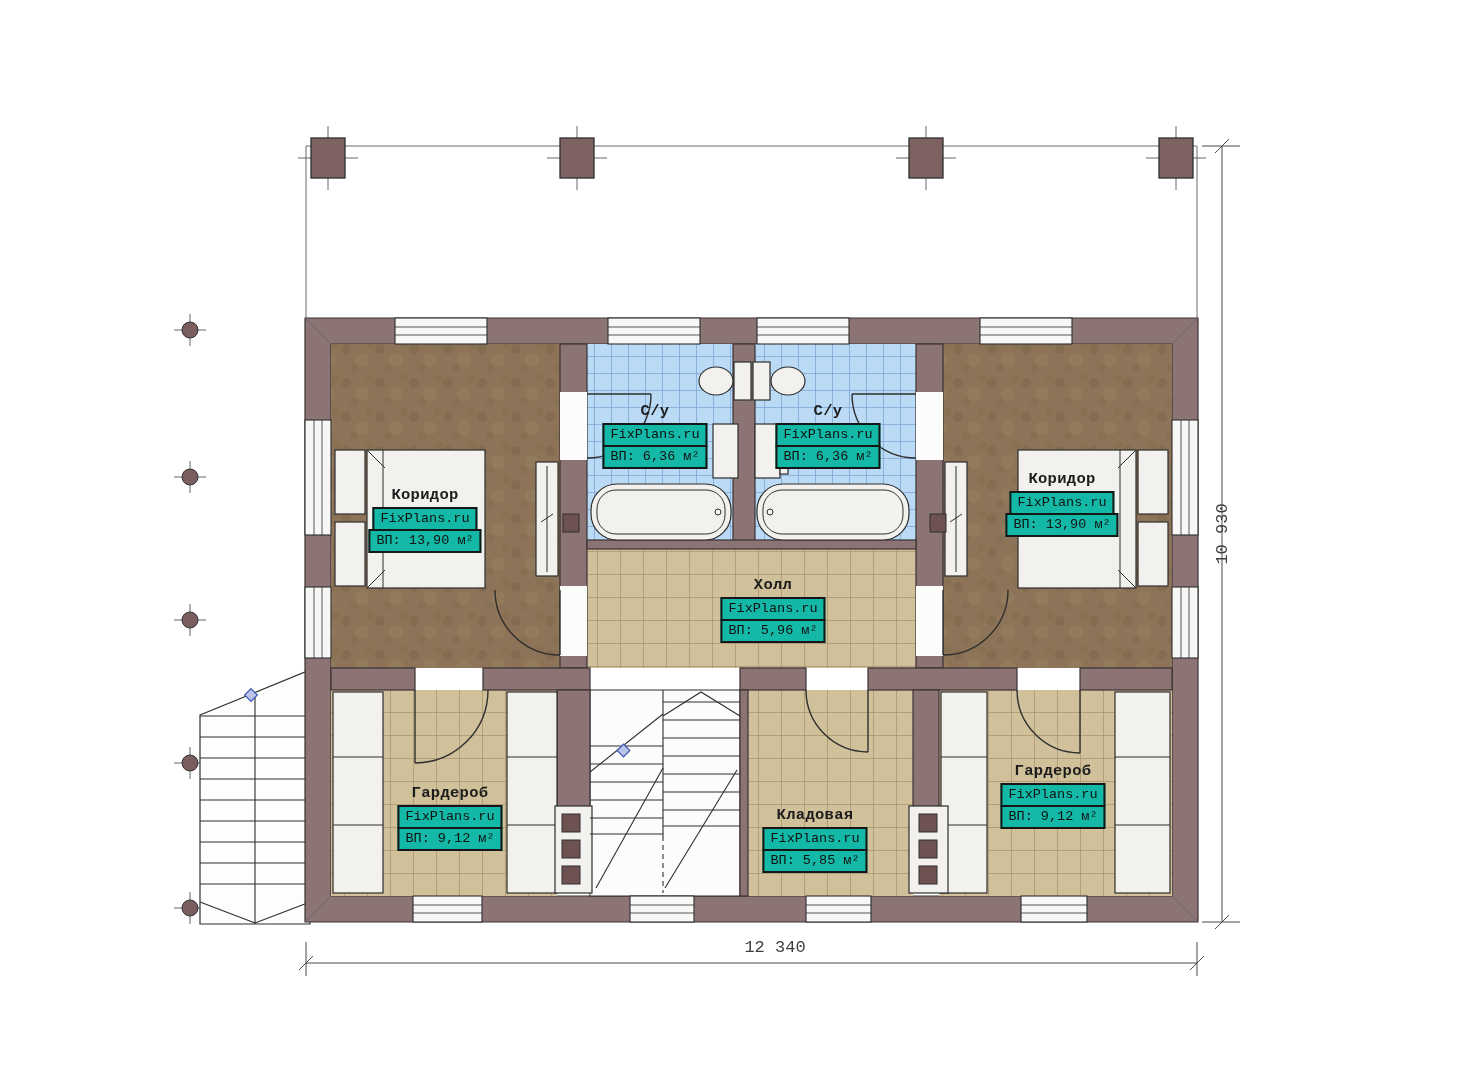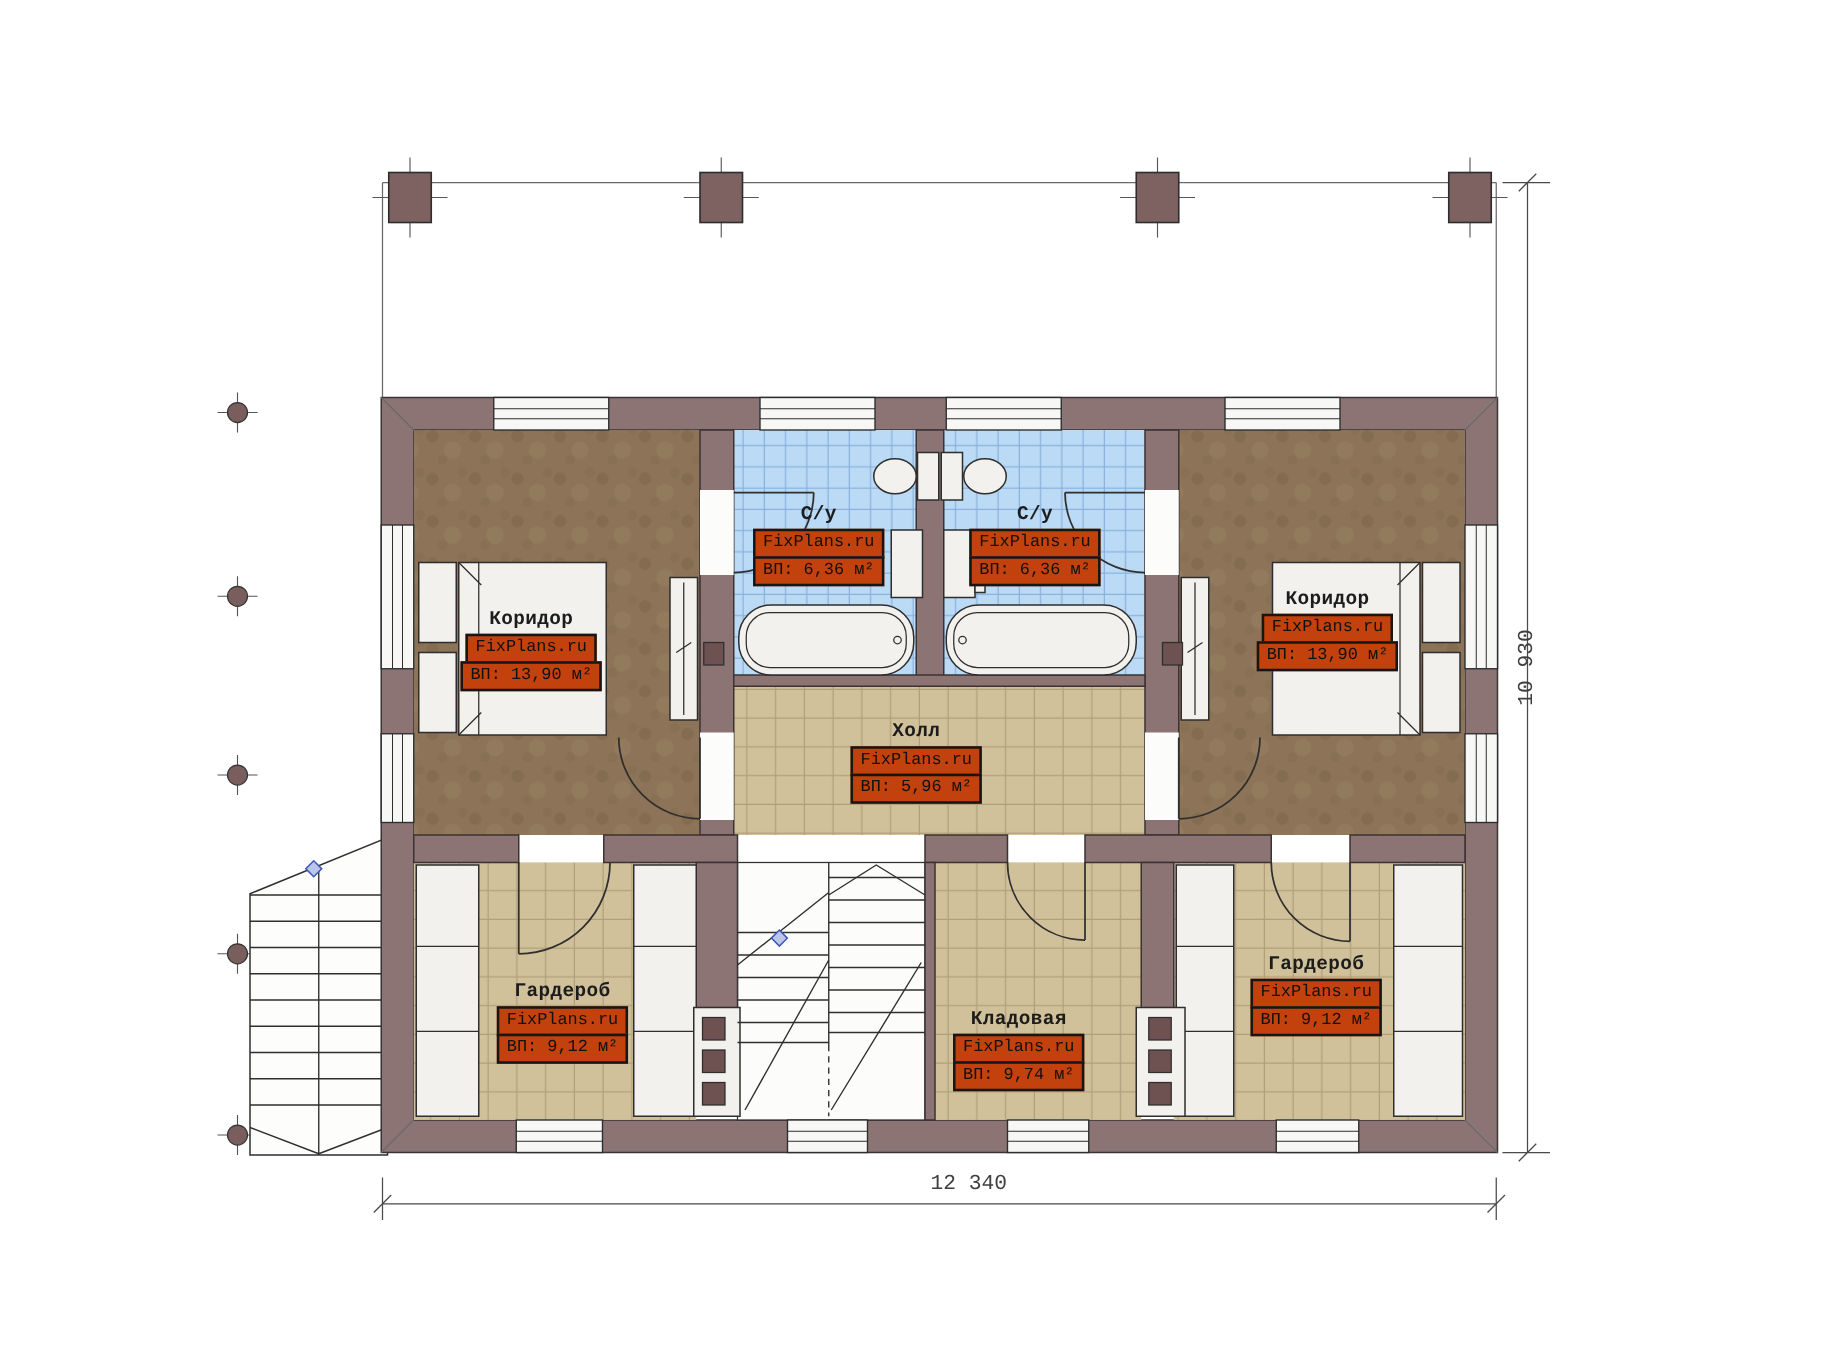--- a/index.html
+++ b/index.html
@@ -19,21 +19,21 @@
   .thin{fill:none;stroke:#6a6a6a;stroke-width:1;}
   .axis{fill:none;stroke:#555555;stroke-width:0.9;}
   .axisdot{fill:#7a5e5e;stroke:#333333;stroke-width:1;}
   .col{fill:#7e6161;stroke:#2e2e2e;stroke-width:1.3;}
   .dim{fill:none;stroke:#4a4a4a;stroke-width:1;}
   .node{fill:#b9c6ea;stroke:#3f57b5;stroke-width:1.2;}
 
   .room-label{position:absolute;transform:translateX(-50%);display:flex;flex-direction:column;
               align-items:center;white-space:nowrap;z-index:5;}
   .rl-title{font-weight:bold;font-size:15.5px;color:#1c1c1c;margin-bottom:3px;letter-spacing:.3px;}
-  .rl-box{border:2px solid #161616;background:#c2410c;padding:0 6px;font-size:13.5px;
+  .rl-box{border:2px solid #161616;background:#14b8a6;padding:0 6px;font-size:13.5px;
           line-height:20px;color:#111;}
   .rl-box + .rl-box{margin-top:-2px;}
   .dim-label{position:absolute;font-size:17px;color:#3f3f3f;z-index:5;}
   .dim-h{transform:translateX(-50%);}
   .dim-v{transform:translate(-50%,-50%) rotate(-90deg);}
 </style>
 </head>
 <body>
 
 <div class="stage">
@@ -268,34 +268,34 @@
 <div class="room-label" style="left:425px;top:486px;">
   <div class="rl-title">Коридор</div>
   <div class="rl-box">FixPlans.ru</div>
   <div class="rl-box">ВП: 13,90 м²</div>
 </div>
 <div class="room-label" style="left:1062px;top:470px;">
   <div class="rl-title">Коридор</div>
   <div class="rl-box">FixPlans.ru</div>
   <div class="rl-box">ВП: 13,90 м²</div>
 </div>
-<div class="room-label" style="left:733px;top:576px;">
+<div class="room-label" style="left:773px;top:576px;">
   <div class="rl-title">Холл</div>
   <div class="rl-box">FixPlans.ru</div>
   <div class="rl-box">ВП: 5,96 м²</div>
 </div>
 <div class="room-label" style="left:450px;top:784px;">
   <div class="rl-title">Гардероб</div>
   <div class="rl-box">FixPlans.ru</div>
   <div class="rl-box">ВП: 9,12 м²</div>
 </div>
 <div class="room-label" style="left:815px;top:806px;justify-content:flex-end;">
   <div class="rl-title">Кладовая</div>
   <div class="rl-box">FixPlans.ru</div>
-  <div class="rl-box">ВП: 9,74 м²</div>
+  <div class="rl-box">ВП: 5,85 м²</div>
 </div>
 <div class="room-label" style="left:1053px;top:762px;">
   <div class="rl-title">Гардероб</div>
   <div class="rl-box">FixPlans.ru</div>
   <div class="rl-box">ВП: 9,12 м²</div>
 </div>
 
 <div class="dim-label dim-h" style="left:775px;top:938px;">12 340</div>
 <div class="dim-label dim-v" style="left:1222px;top:534px;">10 930</div>
 

